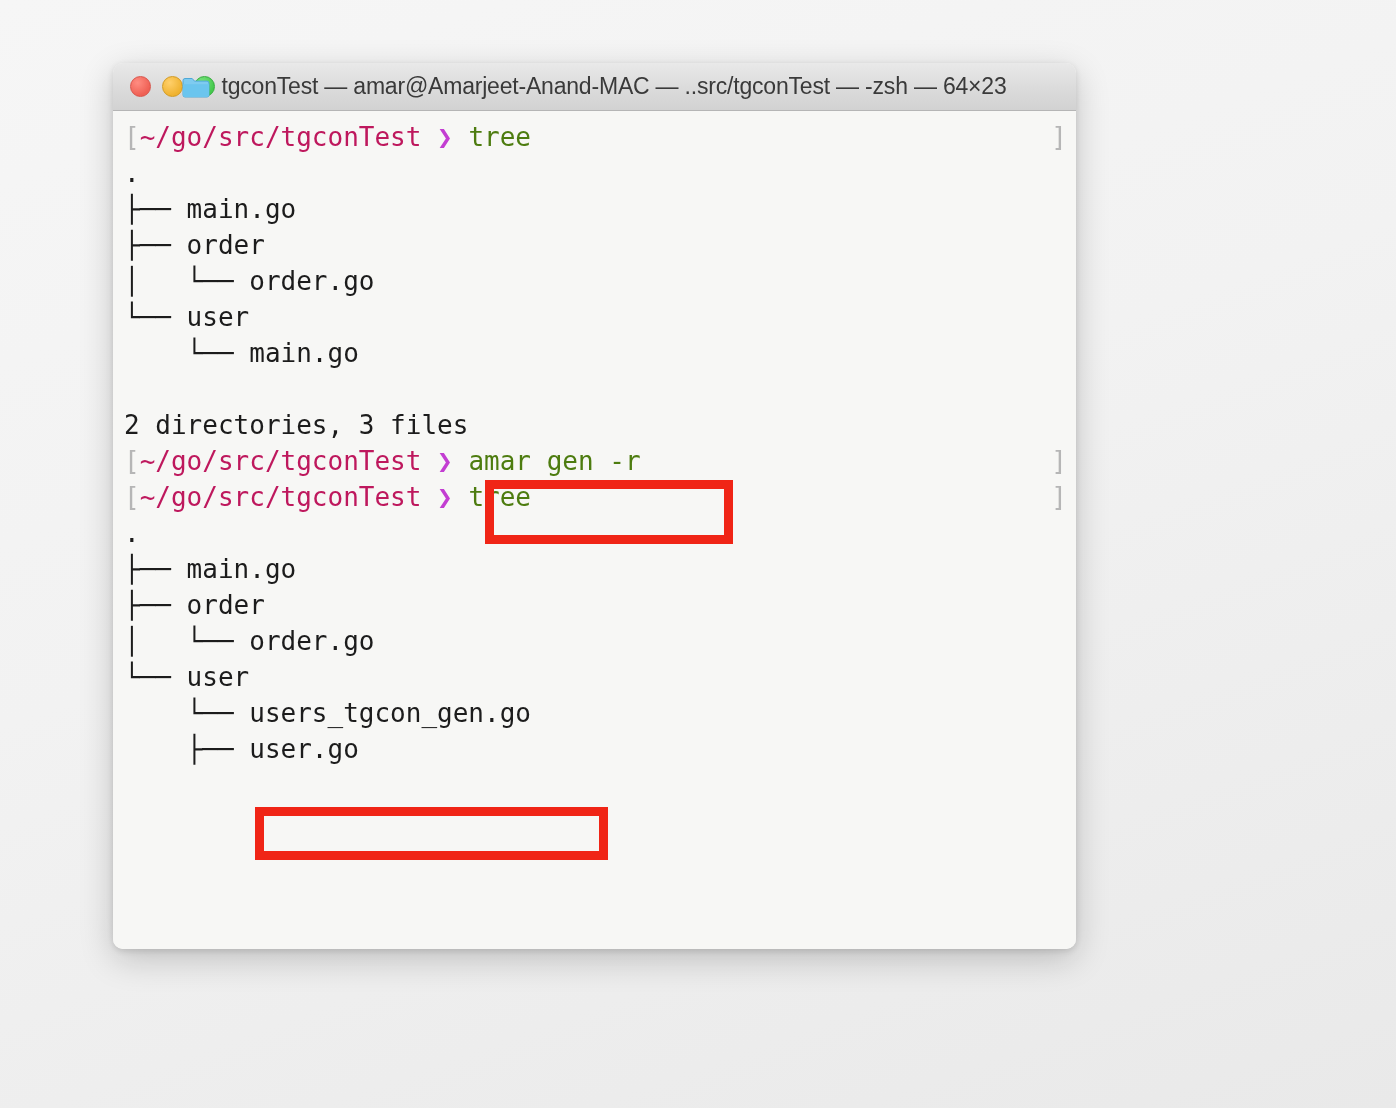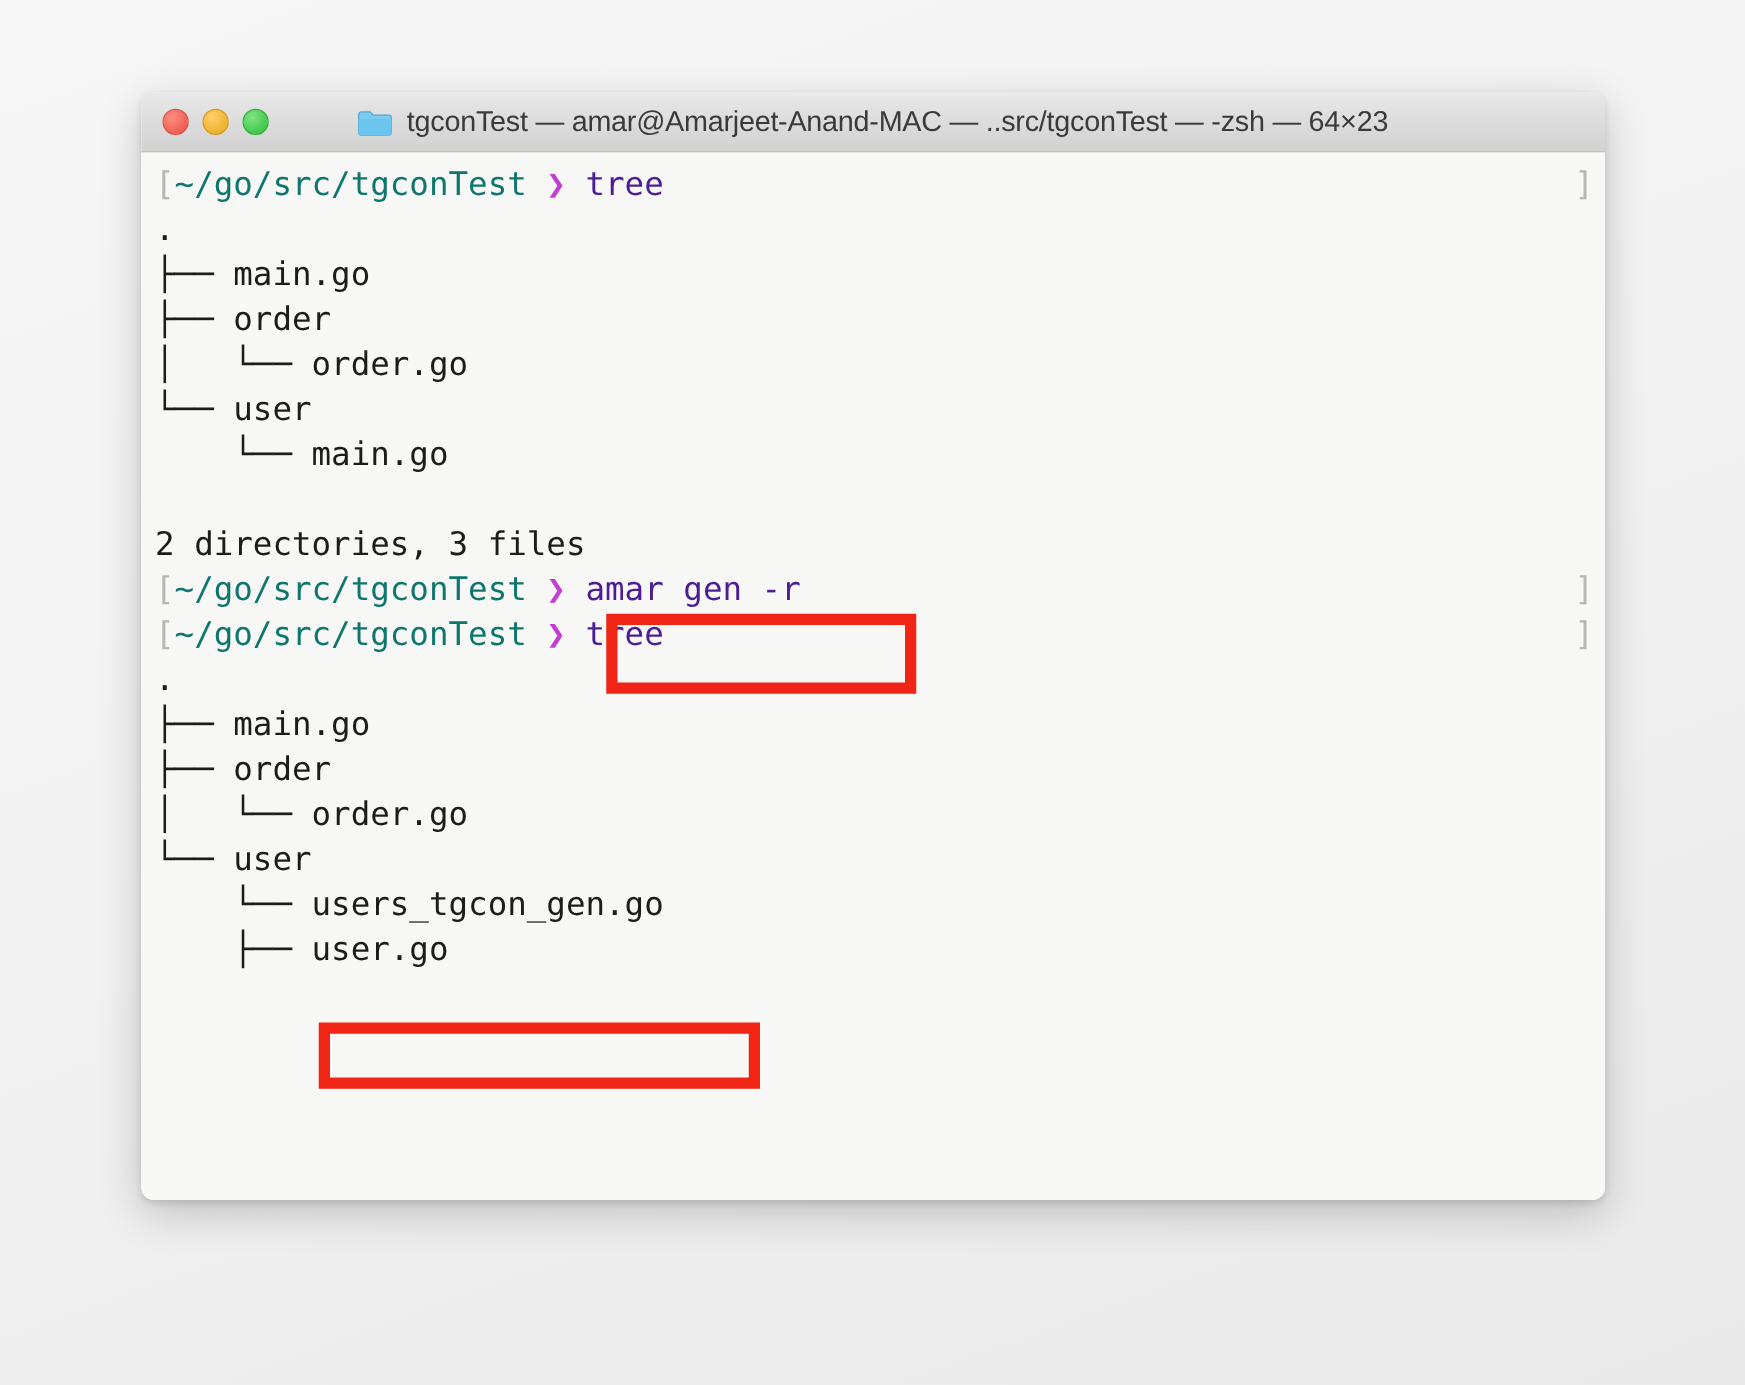--- a/index.html
+++ b/index.html
@@ -17,22 +17,22 @@
     position: relative;
     width: 1396px;
     height: 1108px;
     background: linear-gradient(160deg, #f6f6f6 0%, #f2f2f2 45%, #e9e9e9 100%);
   }
 
   
   #terminal-window {
     position: absolute;
     left: 113px;
-    top: 74px;
-    width: 1171px;
+    top: 63px;
+    width: 963px;
     height: 886px;
     border-radius: 10px;
     background: #f7f7f5;
     box-shadow: 0 10px 34px rgba(0,0,0,0.20), 0 2px 6px rgba(0,0,0,0.12);
     overflow: hidden;
   }
 
   
   #titlebar {
     position: relative;
@@ -95,23 +95,23 @@
   }
   .line {
     position: relative;
     height: 36px;
     white-space: pre;
     letter-spacing: 0px;
   }
   .line.blank { }
 
   .br { color: #b6b6b6; }
-  .path { color: #0f766e; }
+  .path { color: #be185d; }
   .chev { color: #c33ed2; font-weight: bold; }
-  .cmd  { color: #4c1d95; }
+  .cmd  { color: #4d7c0f; }
   .out  { color: #1c1c1c; }
 
   .rbracket {
     position: absolute;
     right: 9px;
     top: 0;
     color: #b6b6b6;
   }
 
   #cursor-block {

